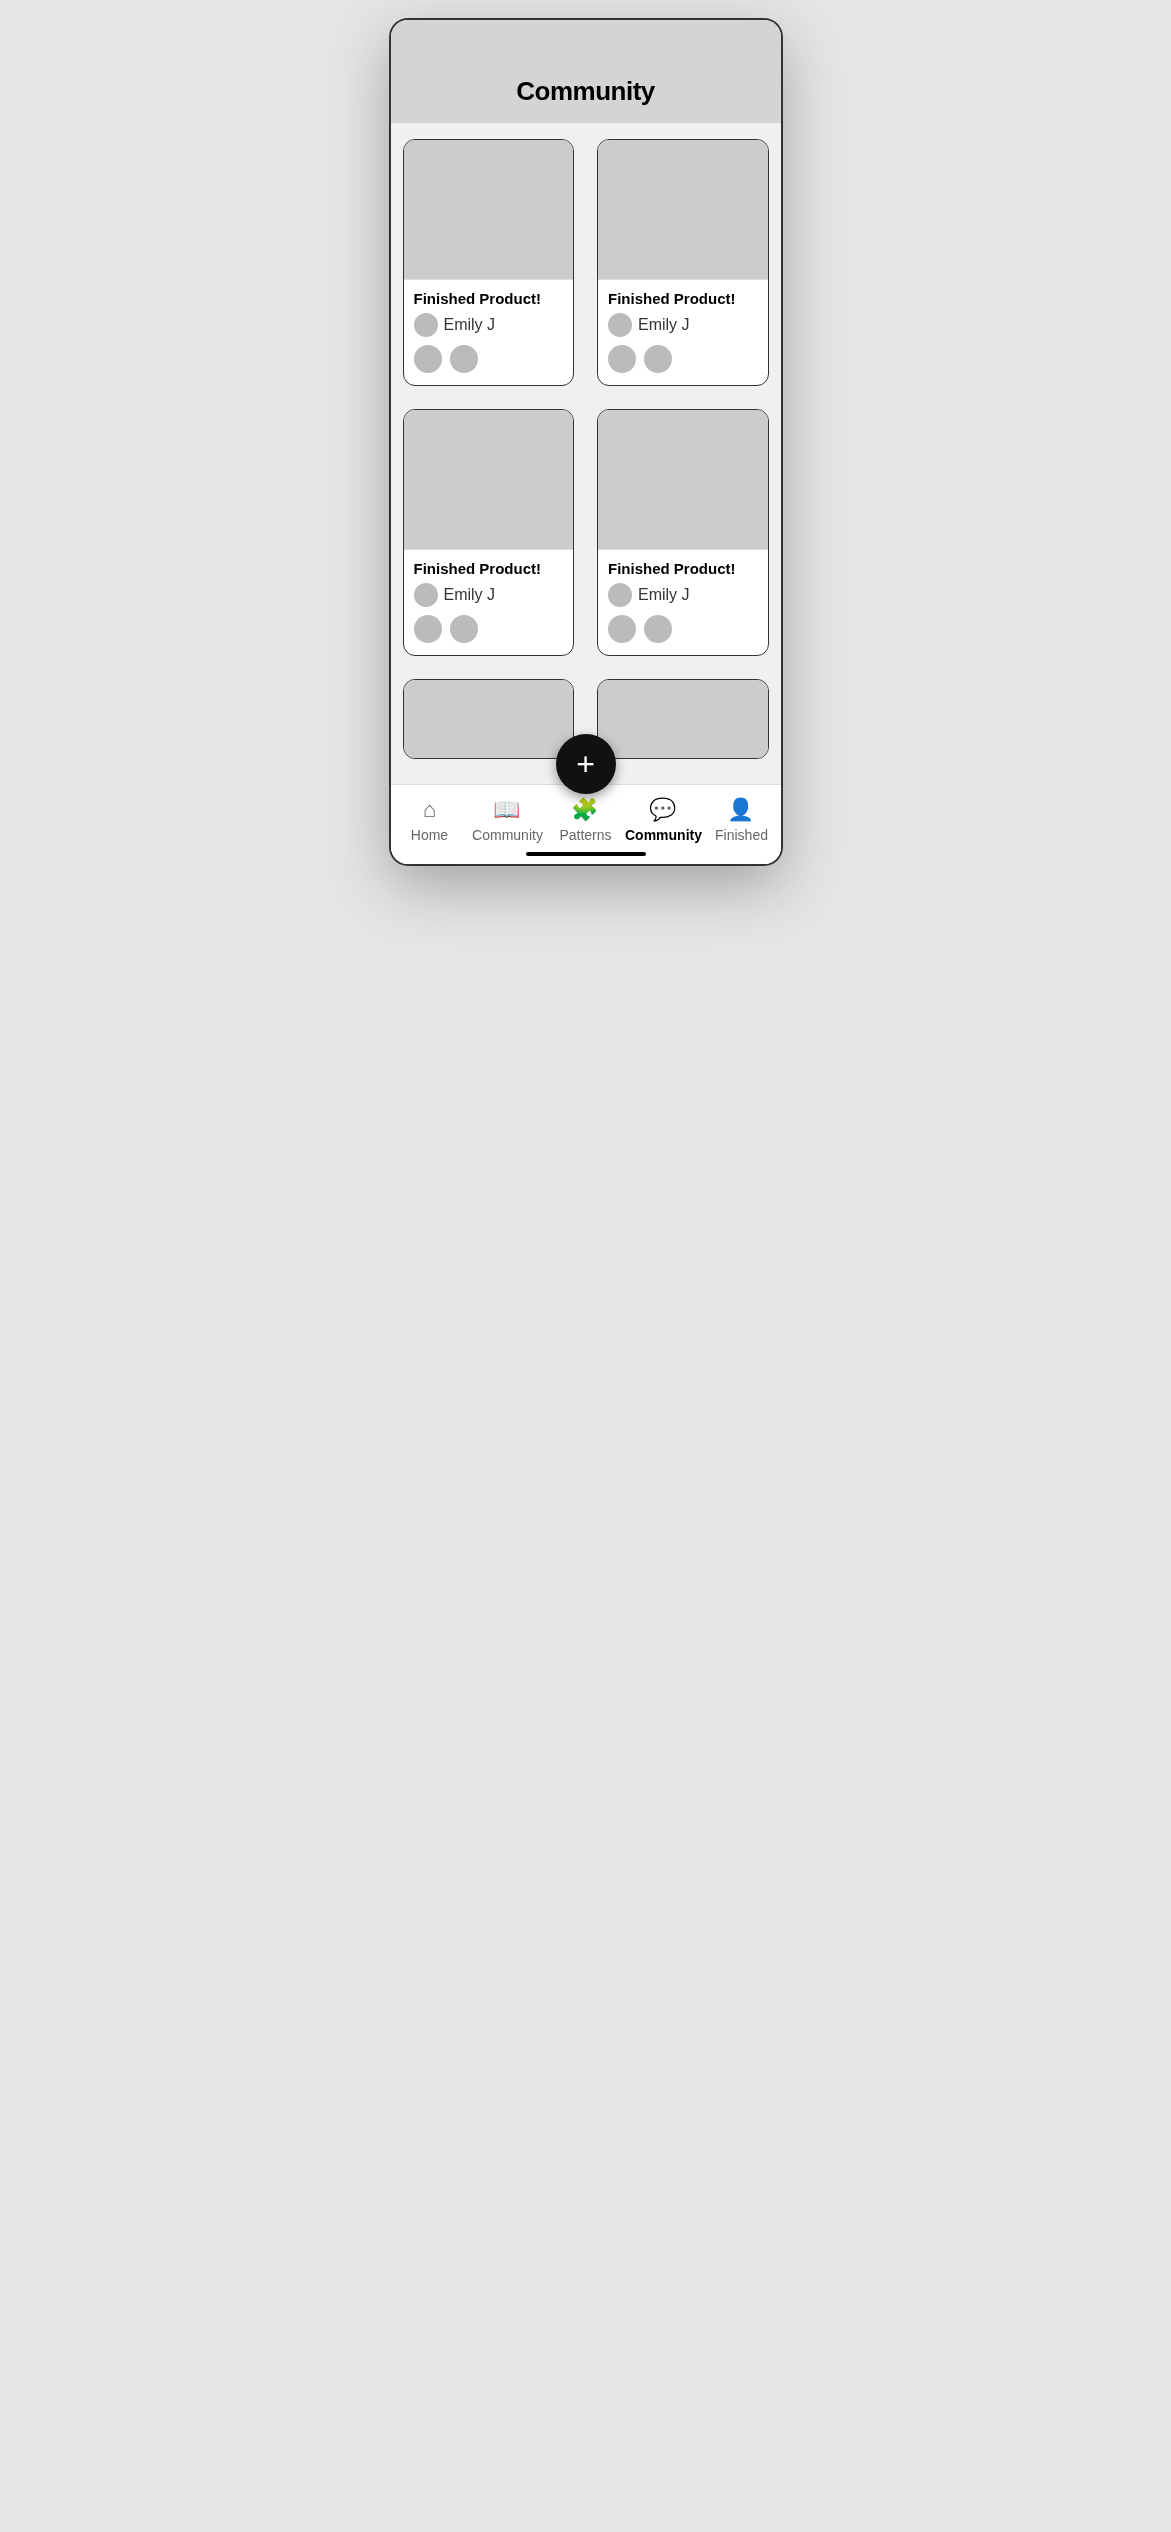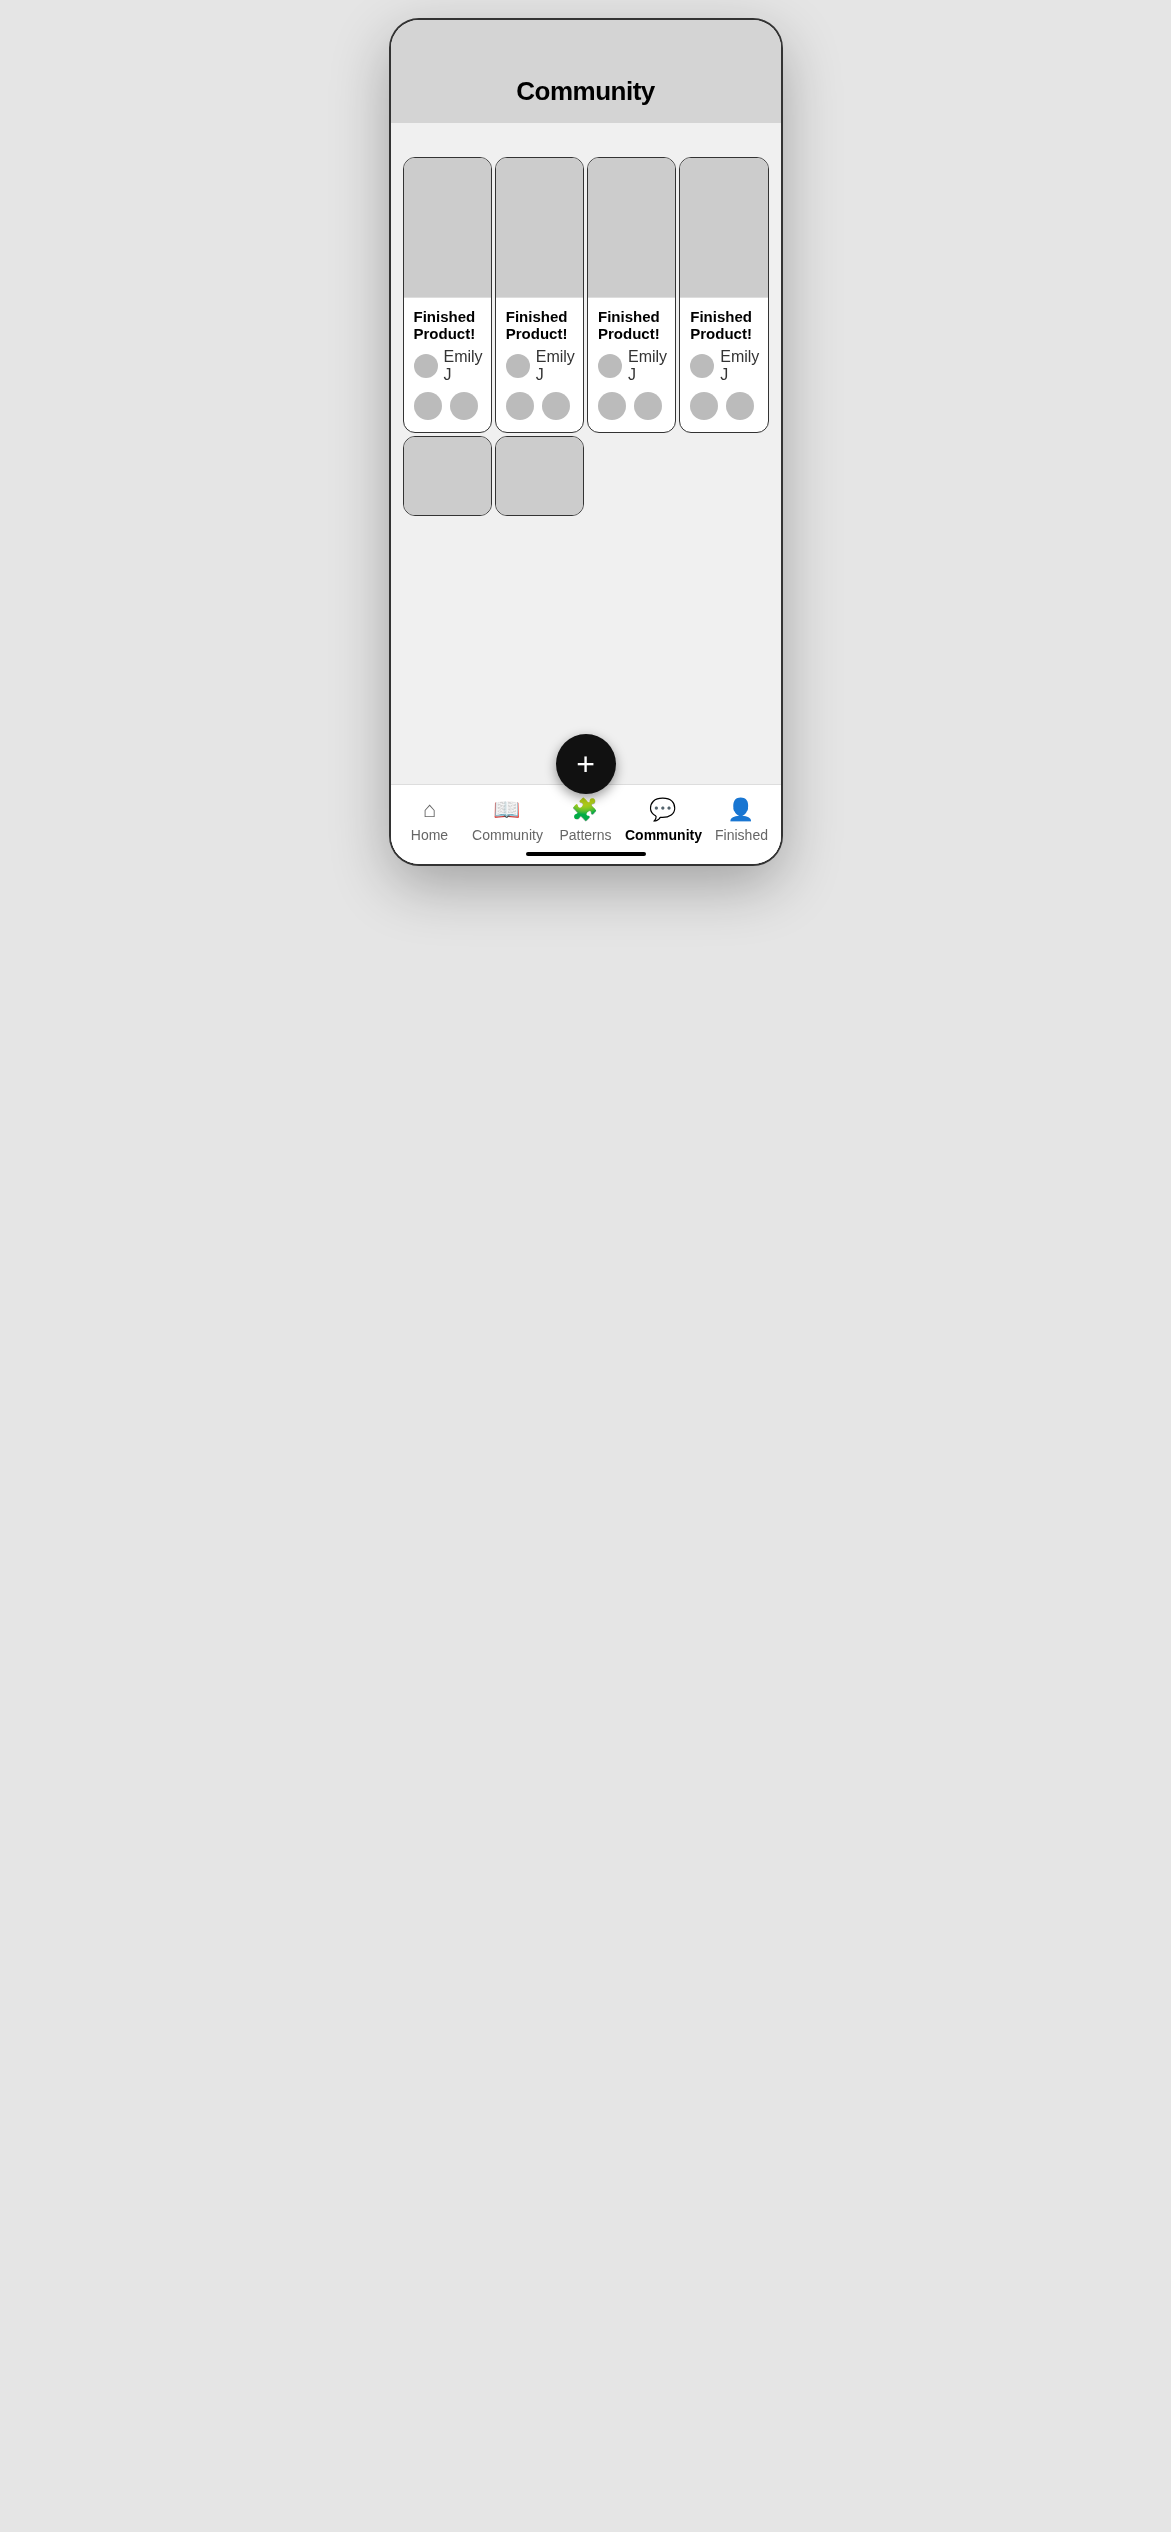--- a/index.html
+++ b/index.html
@@ -14,21 +14,21 @@
       display: flex;
       justify-content: center;
       align-items: flex-start;
       min-height: 100vh;
     }
 
     .phone-frame {
       width: 390px;
       min-height: 844px;
       background: #ffffff;
-      border-radius: 28px;
+      border-radius: 17px;
       overflow: hidden;
       position: relative;
       box-shadow: 0 0 0 2px #333, 0 20px 60px rgba(0,0,0,0.3);
       margin: 20px auto;
       display: flex;
       flex-direction: column;
     }
 
     .status-bar {
       height: 44px;
@@ -52,23 +52,22 @@
 
     .content-area {
       flex: 1;
       overflow-y: auto;
       background: #f0f0f0;
       padding: 16px 12px 100px;
     }
 
     .grid {
       display: grid;
-      grid-template-columns: 1fr 1fr 1fr 1fr;
-      gap: 3px;
-      margin-top: 18px;
+      grid-template-columns: 1fr 1fr;
+      gap: 23px;
     }
 
     .card {
       background: #fff;
       border-radius: 12px;
       border: 1.5px solid #333;
       overflow: hidden;
       cursor: pointer;
     }
 

